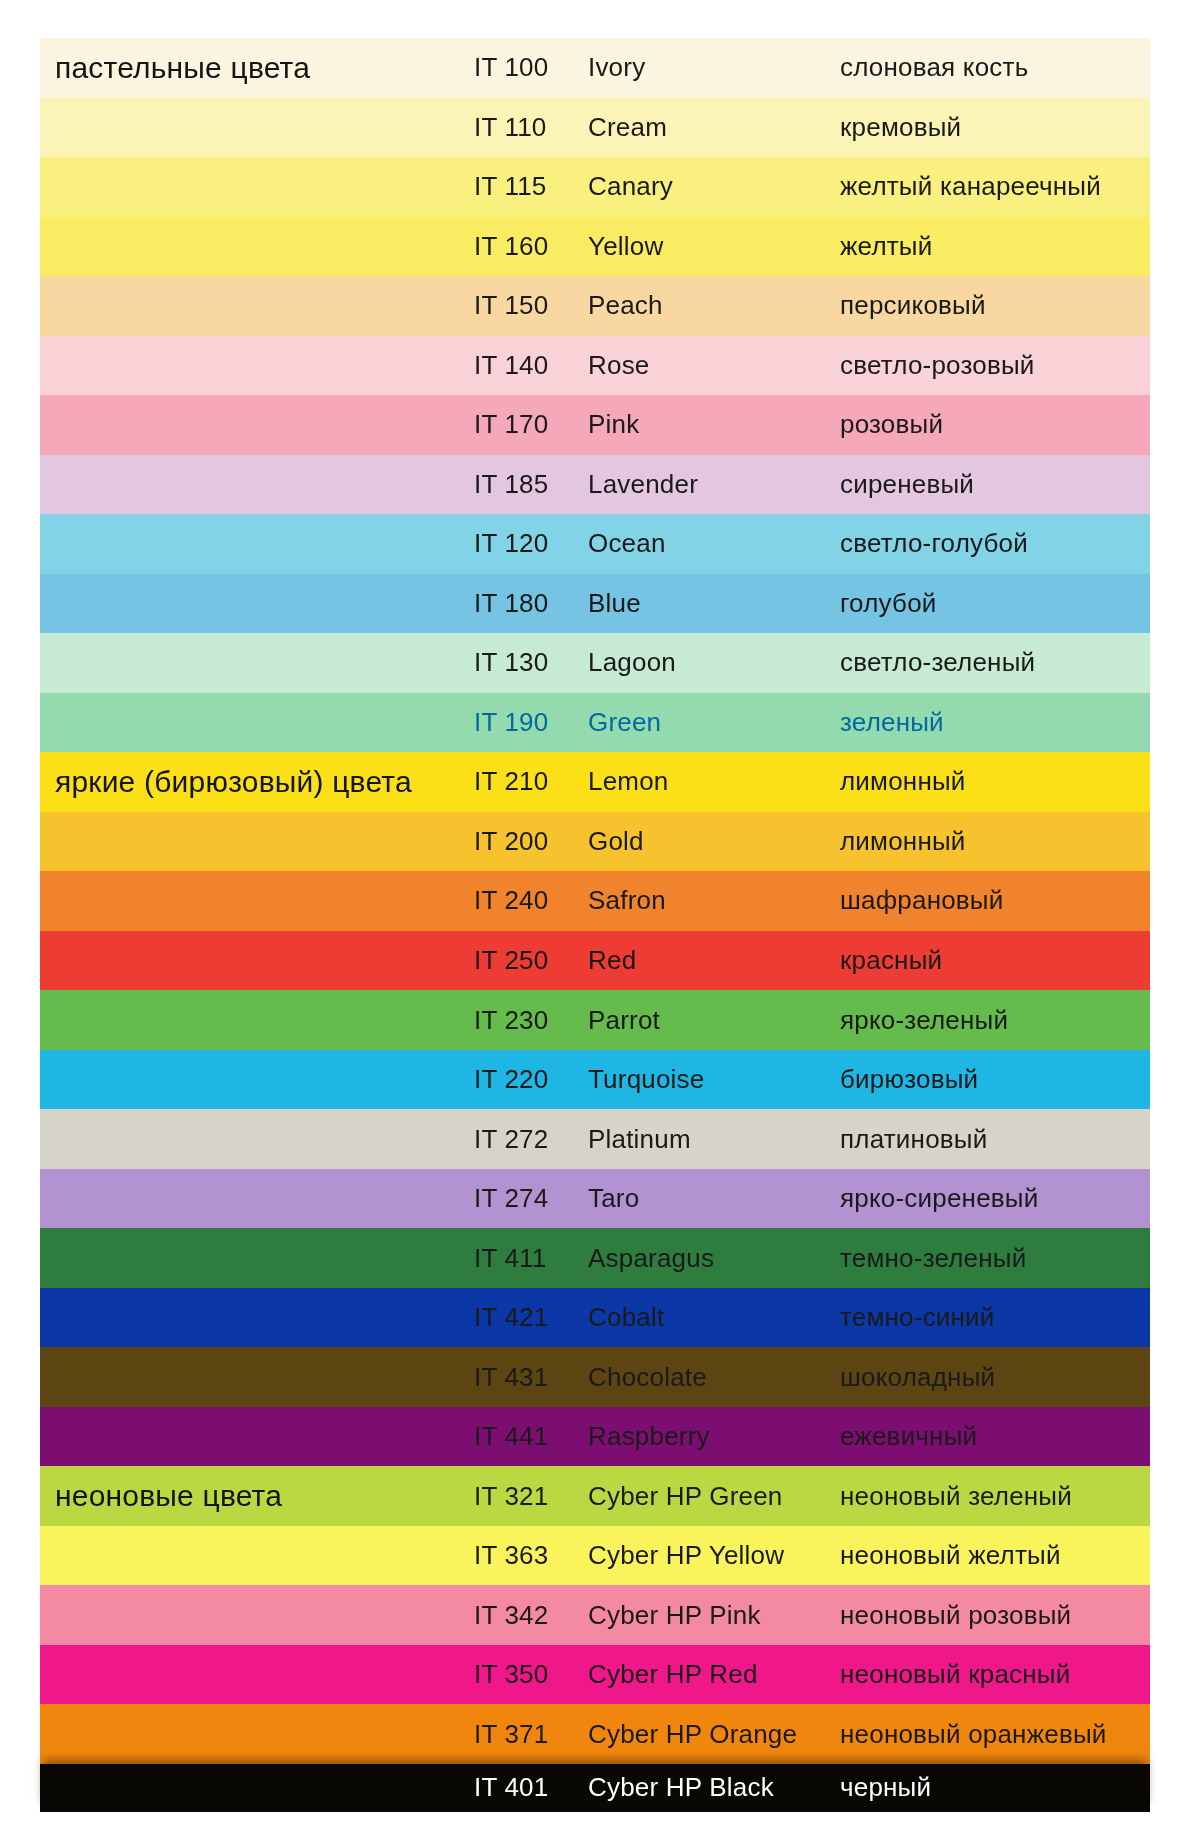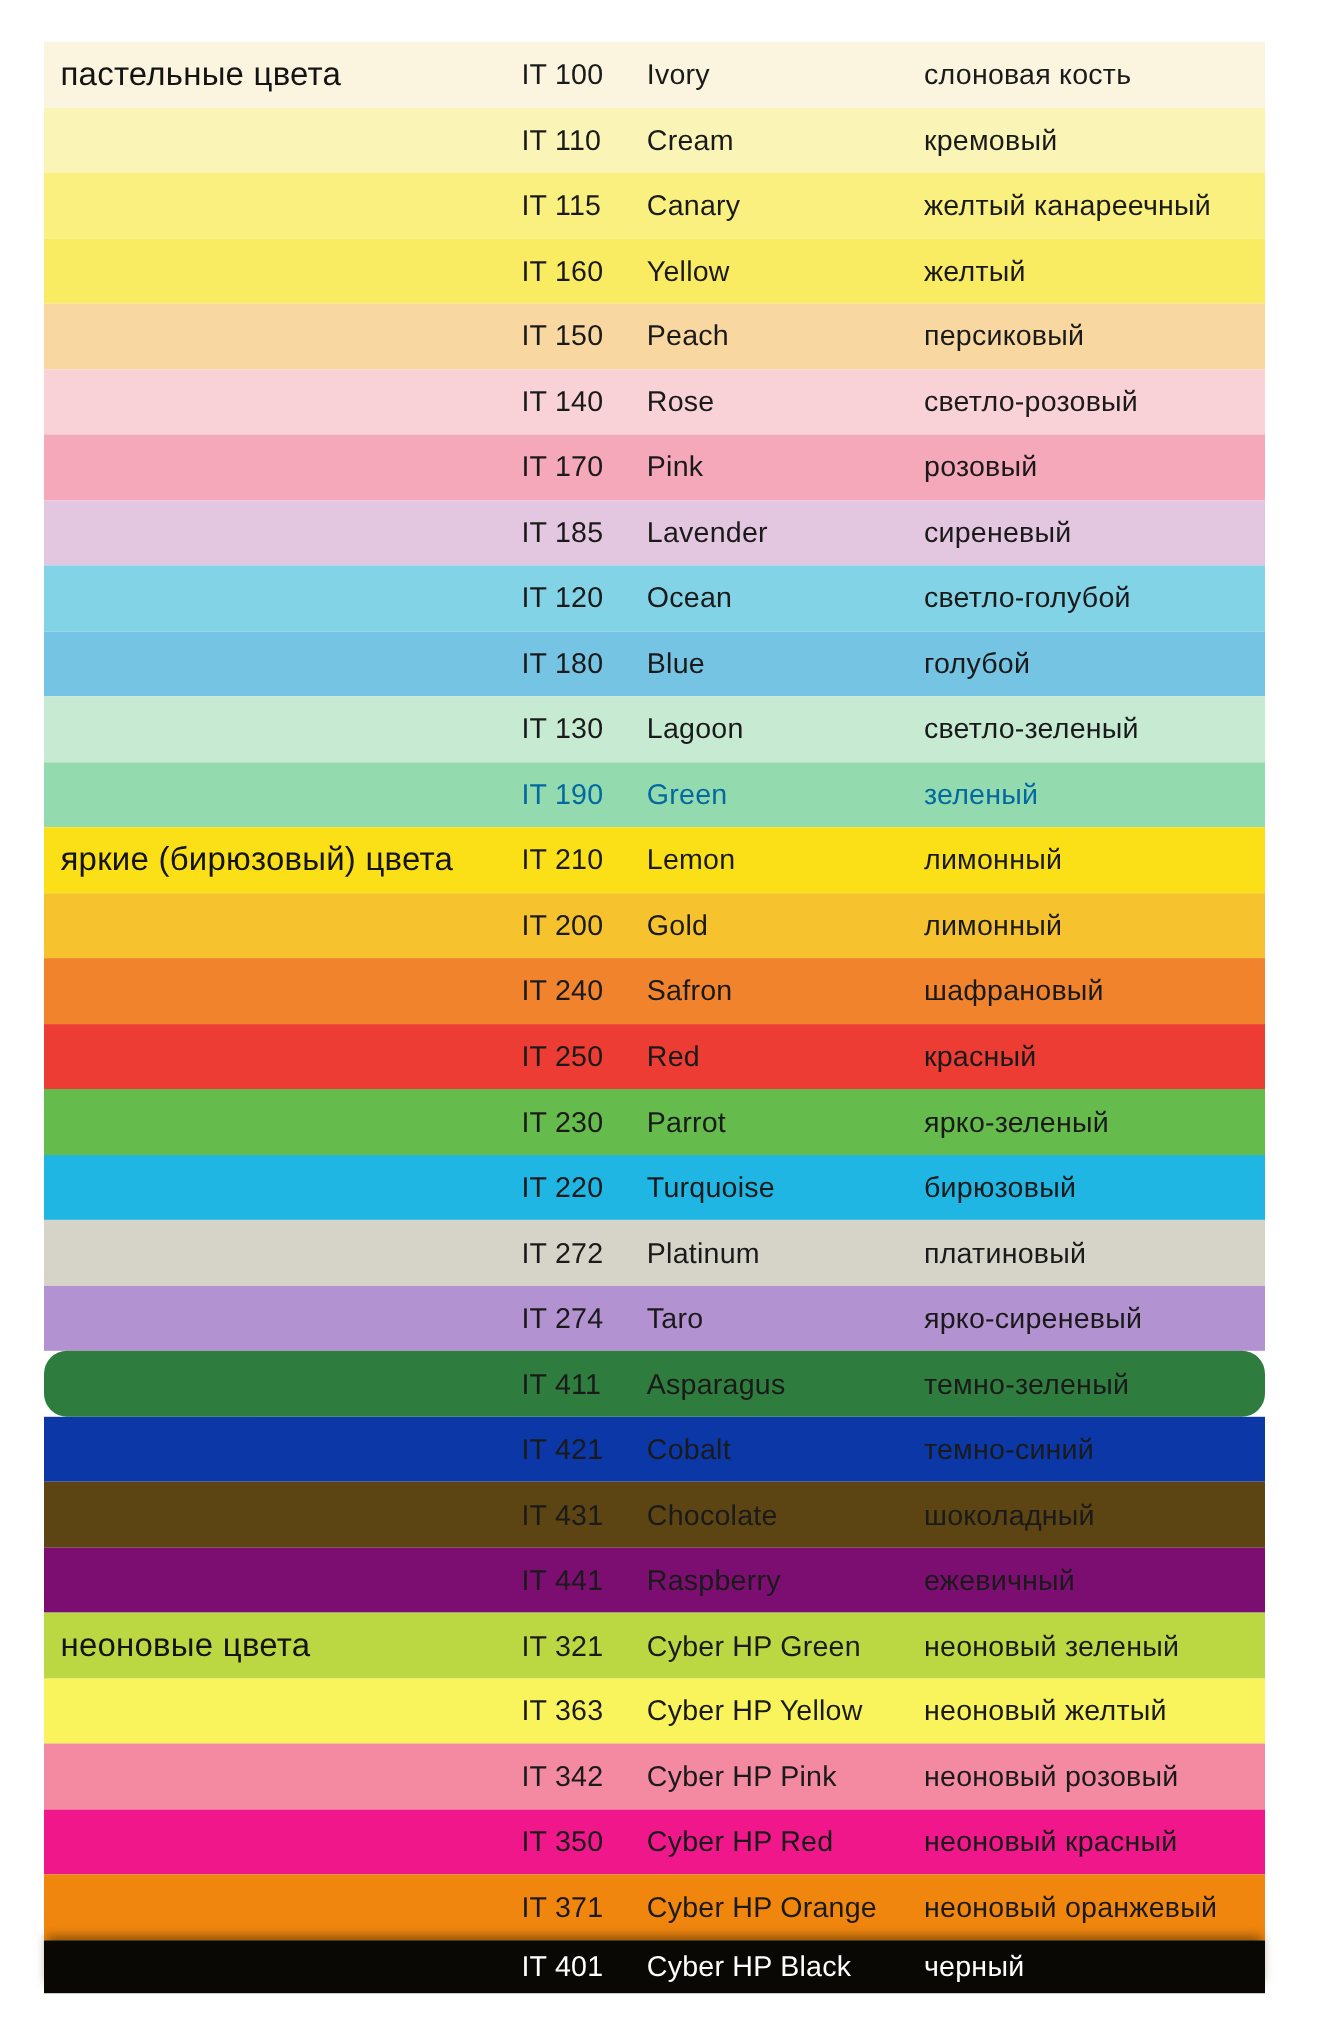--- a/index.html
+++ b/index.html
@@ -159,21 +159,21 @@
       <div class="row" style="background: rgb(214, 211, 201); color: rgb(26, 26, 26);">
         <span class="code">IT 272</span>
         <span class="name">Platinum</span>
         <span class="russian">платиновый</span>
       </div>
       <div class="row" style="background: rgb(179, 146, 209); color: rgb(26, 26, 26);">
         <span class="code">IT 274</span>
         <span class="name">Taro</span>
         <span class="russian">ярко-сиреневый</span>
       </div>
-      <div class="row" style="background: rgb(46, 125, 63); color: rgb(26, 26, 26); border-radius: 21px;">
+      <div class="row" style="background: rgb(46, 125, 63); color: rgb(26, 26, 26);">
         <span class="code">IT 411</span>
         <span class="name">Asparagus</span>
         <span class="russian">темно-зеленый</span>
       </div>
       <div class="row" style="background: rgb(11, 56, 166); color: rgb(26, 26, 26);">
         <span class="code">IT 421</span>
         <span class="name">Cobalt</span>
         <span class="russian">темно-синий</span>
       </div>
       <div class="row" style="background: rgb(93, 68, 19); color: rgb(26, 26, 26);">

